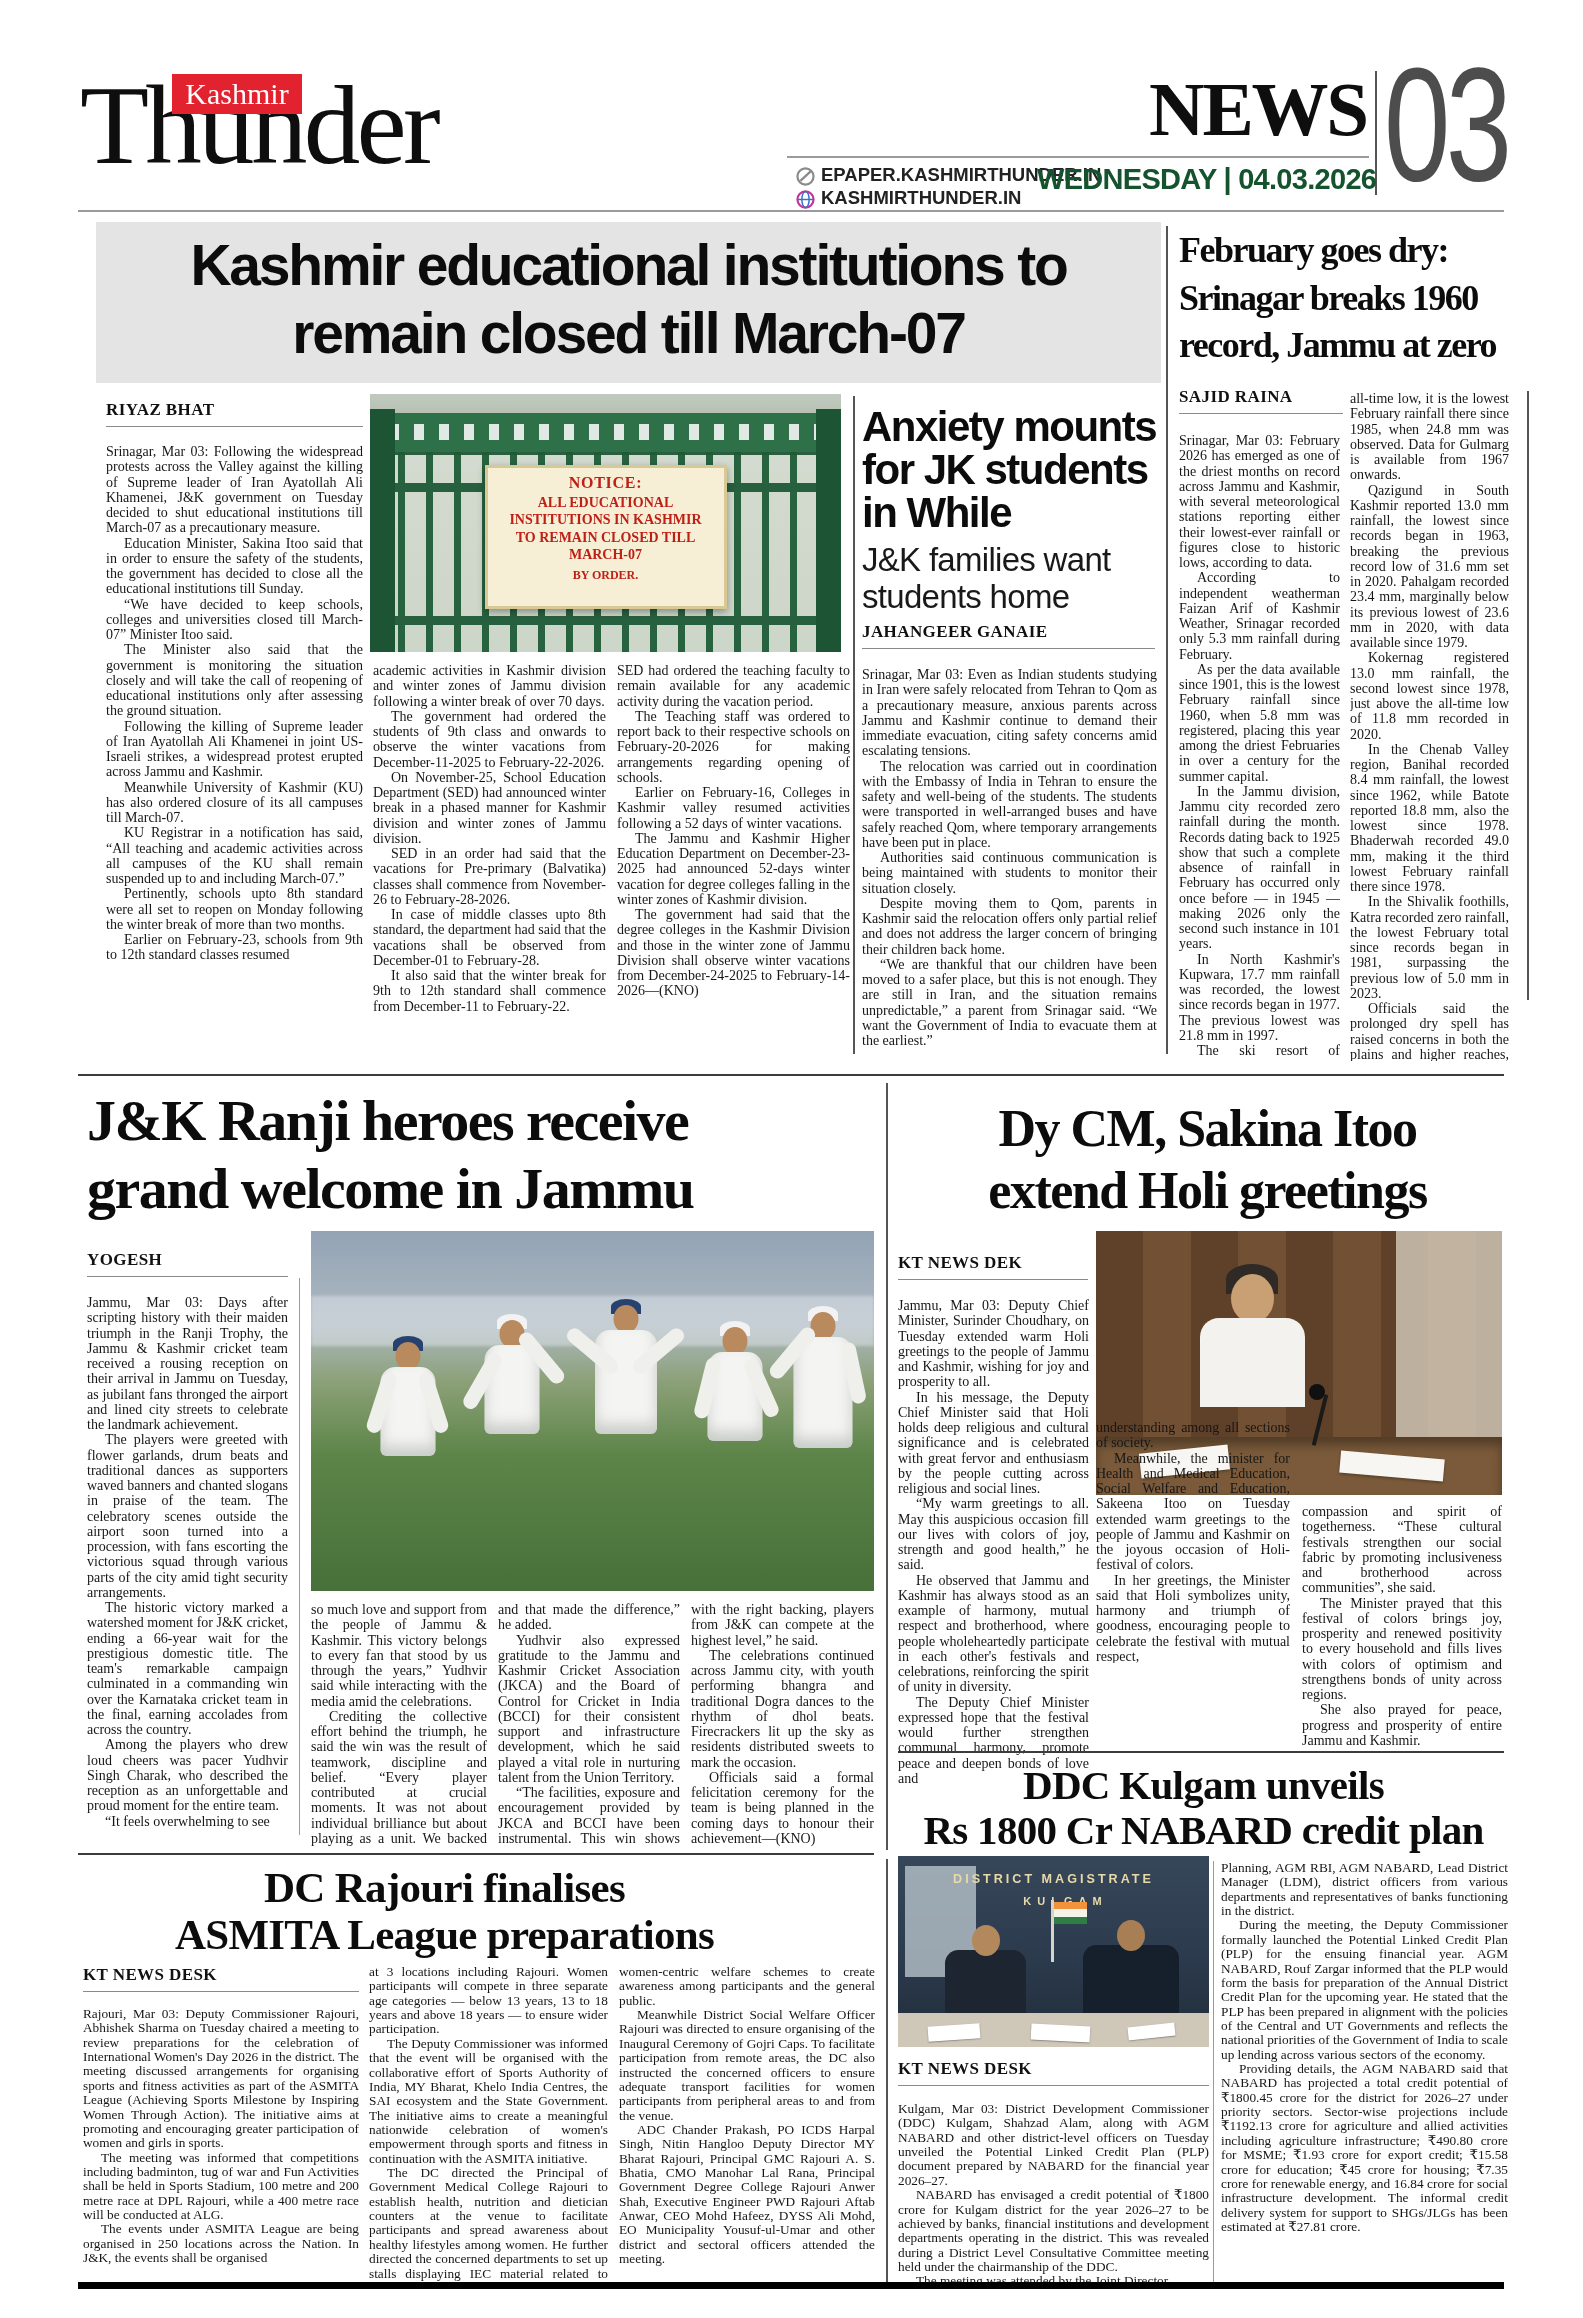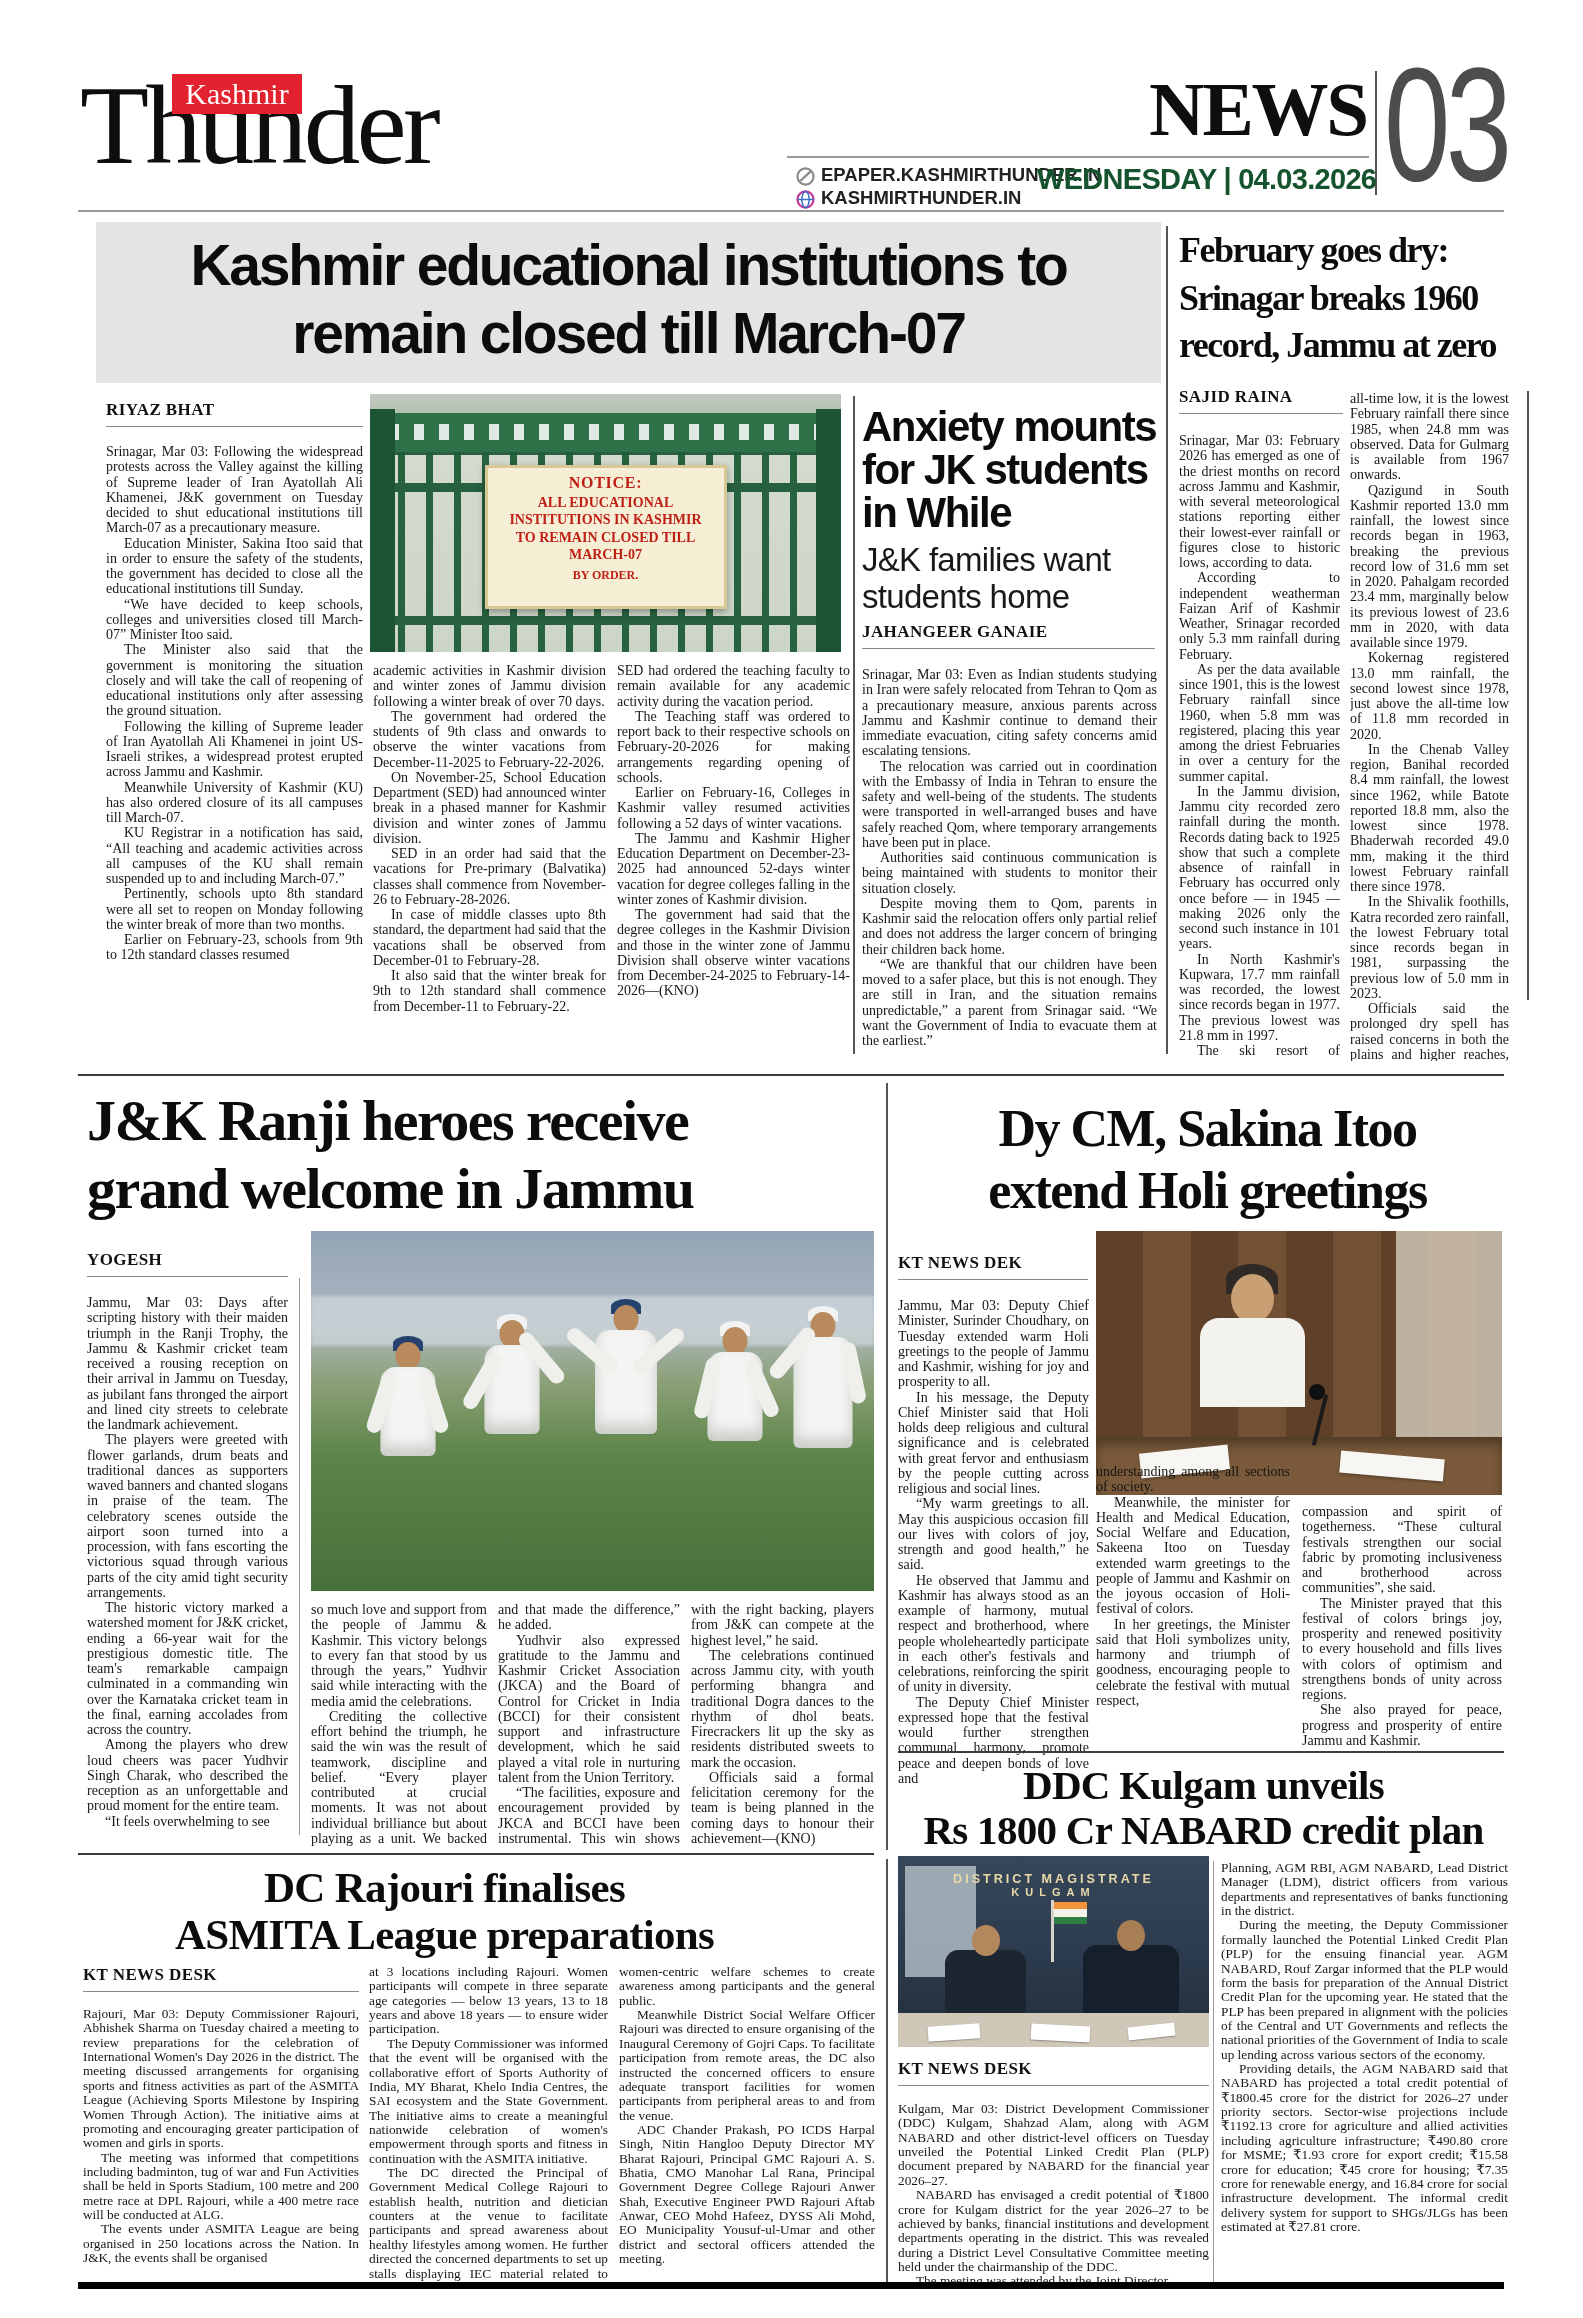--- a/index.html
+++ b/index.html
@@ -316,41 +316,41 @@
     <div class="m-hair"></div>
     <div class="m-head"></div>
     <div class="m-shirt"></div>
     <div class="m-desk"></div>
     <div class="m-paper" style="left:44px;bottom:21px;width:89px;height:25px;"></div>
     <div class="m-paper" style="left:244px;bottom:18px;width:104px;height:22px;transform:rotate(5deg);"></div>
     <div class="m-mic"></div>
     <div class="m-mic-head"></div>
   </div>
 
-  <div class="abs bt" style="left:1096px;top:1464px;width:194px;height:243px;">
+  <div class="abs bt" style="left:1096px;top:1420px;width:194px;height:243px;">
       <p>understanding among all sections of society.</p>
       <p>Meanwhile, the minister for Health and Medical Education, Social Welfare and Education, Sakeena Itoo on Tuesday extended warm greetings to the people of Jammu and Kashmir on the joyous occasion of Holi-festival of colors.</p>
       <p>In her greetings, the Minister said that Holi symbolizes unity, harmony and triumph of goodness, encouraging people to celebrate the festival with mutual respect,</p>
     </div>
   <div class="abs bt" style="left:1302px;top:1504px;width:200px;height:243px;">
       <p>compassion and spirit of togetherness. “These cultural festivals strengthen our social fabric by promoting inclusiveness and brotherhood across communities”, she said.</p>
       <p>The Minister prayed that this festival of colors brings joy, prosperity and renewed positivity to every household and fills lives with colors of optimism and strengthens bonds of unity across regions.</p>
       <p>She also prayed for peace, progress and prosperity of entire Jammu and Kashmir.</p>
     </div>
 
   <div class="abs rule-dark" style="left:898px;top:1751px;width:606px;height:1.5px;"></div>
   <div class="abs hl hl-serif hl-bottom" style="left:911px;top:1763px;width:585px;">
       <p>DDC Kulgam unveils</p>
       <p>Rs 1800 Cr NABARD credit plan</p>
     </div>
 
   <div class="abs photo kulgam-photo" style="left:898px;top:1856px;width:311px;height:191px;">
     <div class="k-window"></div>
     <div class="k-arc" style="top:16.3px;font-size:12.6px;">DISTRICT MAGISTRATE</div>
-    <div class="k-arc" style="top:30px;font-size:11px;letter-spacing:6px;">KULGAM</div>
+    <div class="k-arc" style="top:39px;font-size:11px;letter-spacing:6px;margin-left:12px;">KULGAM</div>
     <div class="k-flag-pole"></div>
     <div class="k-flag"></div>
     <div class="k-official" style="left:47px;bottom:30px;width:81px;height:67px;">
       <div class="k-o-head"></div>
     </div>
     <div class="k-official" style="left:185px;bottom:28px;width:96px;height:74px;background:#16202c;">
       <div class="k-o-head" style="background:#a87f55;"></div>
     </div>
     <div class="k-table"></div>
     <div class="k-paper" style="left:30px;bottom:7.4px;width:52px;height:15px;transform:rotate(-4deg);"></div>

